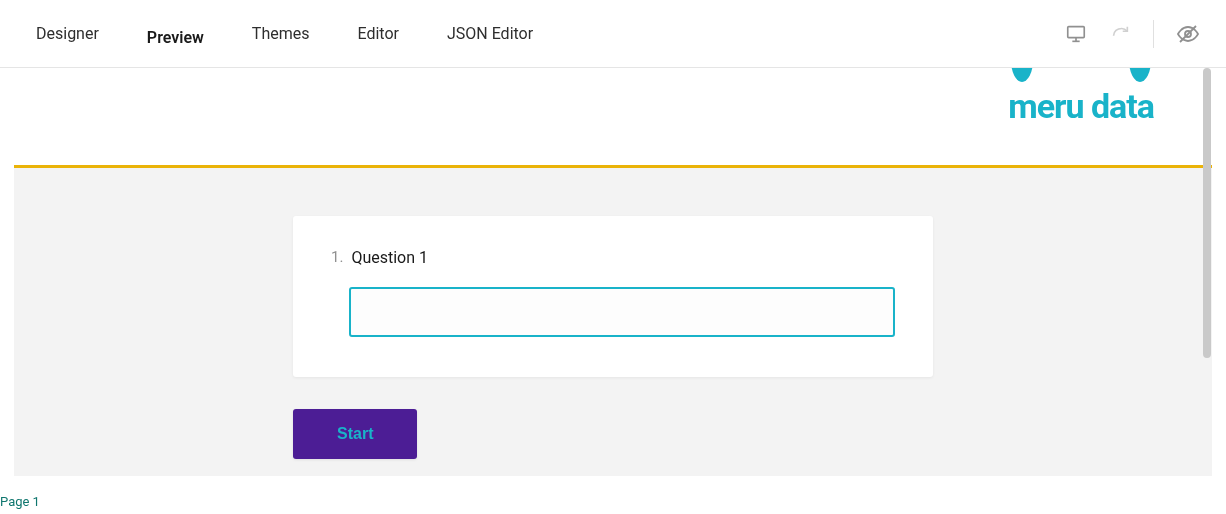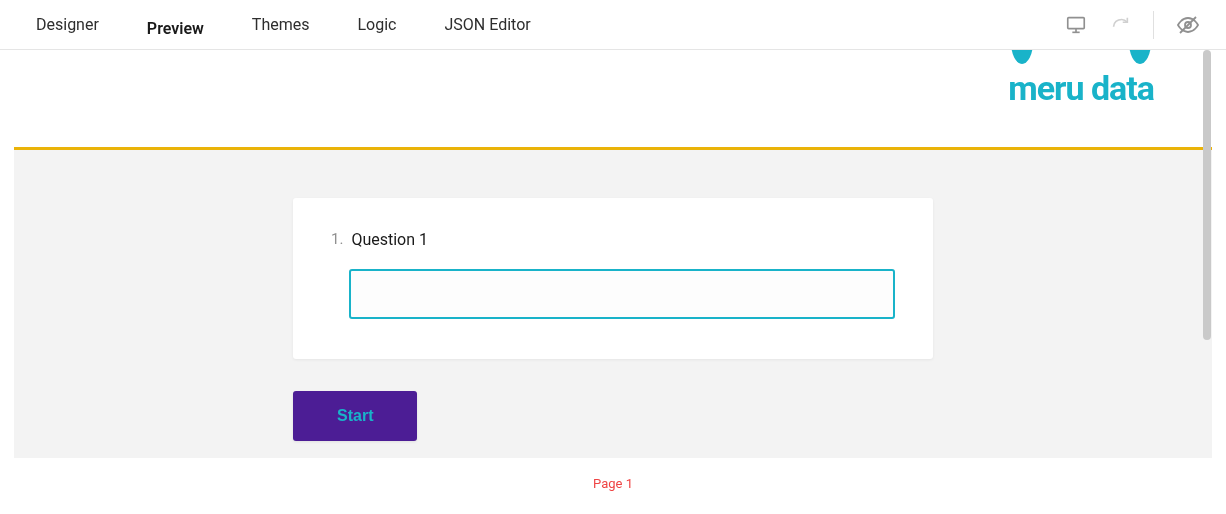--- a/index.html
+++ b/index.html
@@ -8,21 +8,21 @@
       background: #ffffff;
       width: 1226px;
       height: 514px;
       overflow: hidden;
       position: relative;
     }
     .topbar {
       display: flex;
       align-items: center;
       justify-content: space-between;
-      height: 50px;
+      height: 68px;
       border-bottom: 1px solid #e5e5e5;
       padding: 0 26px 0 36px;
     }
     .tabs {
       display: flex;
       gap: 48px;
       height: 100%;
       align-items: center;
     }
     .tab {
@@ -167,35 +167,34 @@
     .scroll-thumb {
       position: absolute;
       right: 1px;
       top: 0;
       width: 8px;
       height: 290px;
       background: #c9c9c9;
       border-radius: 4px;
     }
     .page-footer {
-      text-align: center;
       font-size: 13px;
-      color: #ef4444;
+      color: #0f766e;
       padding-top: 18px;
     }
   </style>
 </head>
 <body>
 
 <div class="topbar">
   <div class="tabs">
     <div class="tab">Designer</div>
     <div class="tab active">Preview</div>
     <div class="tab">Themes</div>
-    <div class="tab">Logic</div>
+    <div class="tab">Editor</div>
     <div class="tab">JSON Editor</div>
   </div>
   <div class="topbar-actions">
     <div class="icon-btn">
       <svg width="22" height="22" viewBox="0 0 24 24" fill="none" stroke="currentColor" stroke-width="1.8">
         <rect x="3" y="4" width="18" height="12" rx="1"></rect>
         <line x1="8" y1="20" x2="16" y2="20"></line>
         <line x1="12" y1="16" x2="12" y2="20"></line>
       </svg>
     </div>

